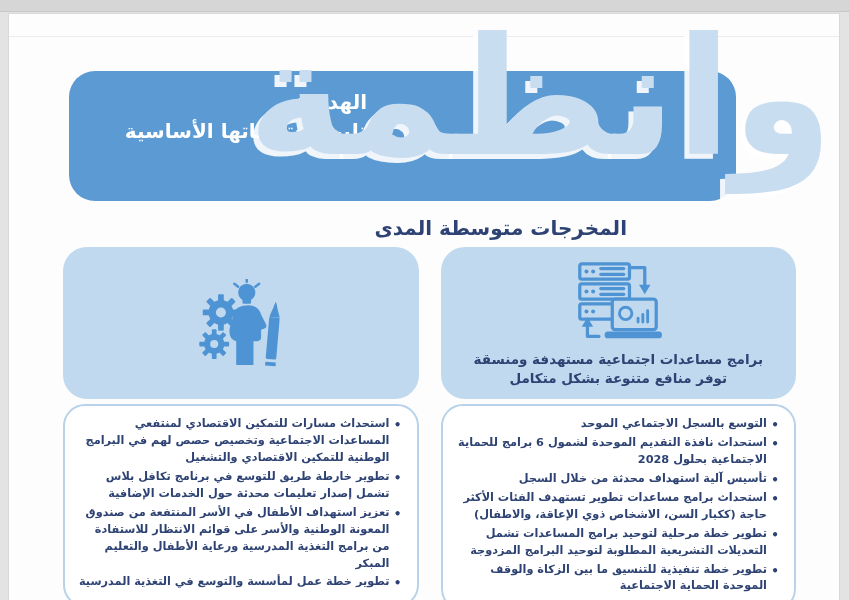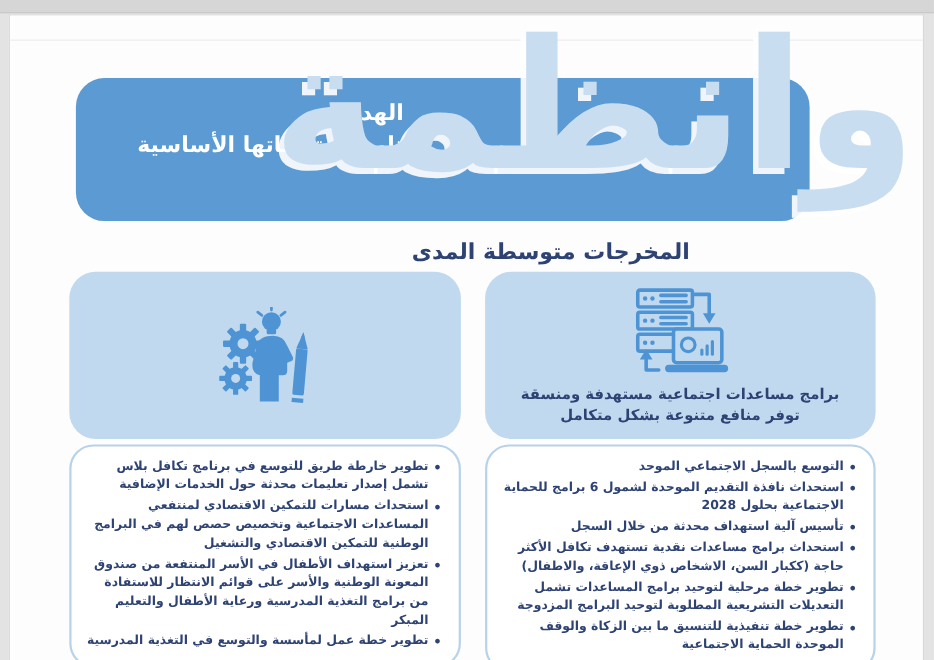--- a/index.html
+++ b/index.html
@@ -120,21 +120,21 @@
           </svg>
         </div>
         <div class="column-title">برامج مساعدات اجتماعية مستهدفة ومنسقة
 توفر منافع متنوعة بشكل متكامل</div>
       </div>
       <div class="bullets-card">
         <ul>
             <li>التوسع بالسجل الاجتماعي الموحد</li>
             <li>استحداث نافذة التقديم الموحدة لشمول 6 برامج للحماية الاجتماعية بحلول 2028</li>
             <li>تأسيس آلية استهداف محدثة من خلال السجل</li>
-            <li>استحداث برامج مساعدات نقدية تستهدف تكافل الأكثر حاجة (ككبار السن، الاشخاص ذوي الإعاقة، والاطفال)</li>
+            <li>استحداث برامج مساعدات تطوير تستهدف الفئات الأكثر حاجة (ككبار السن، الاشخاص ذوي الإعاقة، والاطفال)</li>
             <li>تطوير خطة مرحلية لتوحيد برامج المساعدات تشمل التعديلات التشريعية المطلوبة لتوحيد البرامج المزدوجة</li>
             <li>تطوير خطة تنفيذية للتنسيق ما بين الزكاة والوقف الموحدة الحماية الاجتماعية</li>
           </ul>
       </div>
     </div>
 
     <div class="column">
       <div class="header-card">
         <div class="icon-box">
           <svg width="104" height="88" viewBox="0 0 104 92" fill="none">
@@ -185,22 +185,22 @@
               <polygon points="-5.5,-12 5.5,-12 0,-28"></polygon>
               <polygon points="-1.8,-22.8 1.8,-22.8 0,-28"></polygon>
               <rect x="-5.5" y="-12" width="11" height="44" rx="1.5"></rect>
               <rect x="-5.5" y="35" width="11" height="4"></rect>
             </g>
           </svg>
         </div>
       </div>
       <div class="bullets-card">
         <ul>
+            <li>استحداث مسارات للتمكين الاقتصادي لمنتفعي المساعدات الاجتماعية وتخصيص حصص لهم في البرامج الوطنية للتمكين الاقتصادي والتشغيل</li>
             <li>تطوير خارطة طريق للتوسع في برنامج تكافل بلاس تشمل إصدار تعليمات محدثة حول الخدمات الإضافية</li>
-            <li>استحداث مسارات للتمكين الاقتصادي لمنتفعي المساعدات الاجتماعية وتخصيص حصص لهم في البرامج الوطنية للتمكين الاقتصادي والتشغيل</li>
             <li>تعزيز استهداف الأطفال في الأسر المنتفعة من صندوق المعونة الوطنية والأسر على قوائم الانتظار للاستفادة من برامج التغذية المدرسية ورعاية الأطفال والتعليم المبكر</li>
             <li>تطوير خطة عمل لمأسسة والتوسع في التغذية المدرسية</li>
           </ul>
       </div>
     </div>
 
   </div>
 </div>
 
 </body></html>

